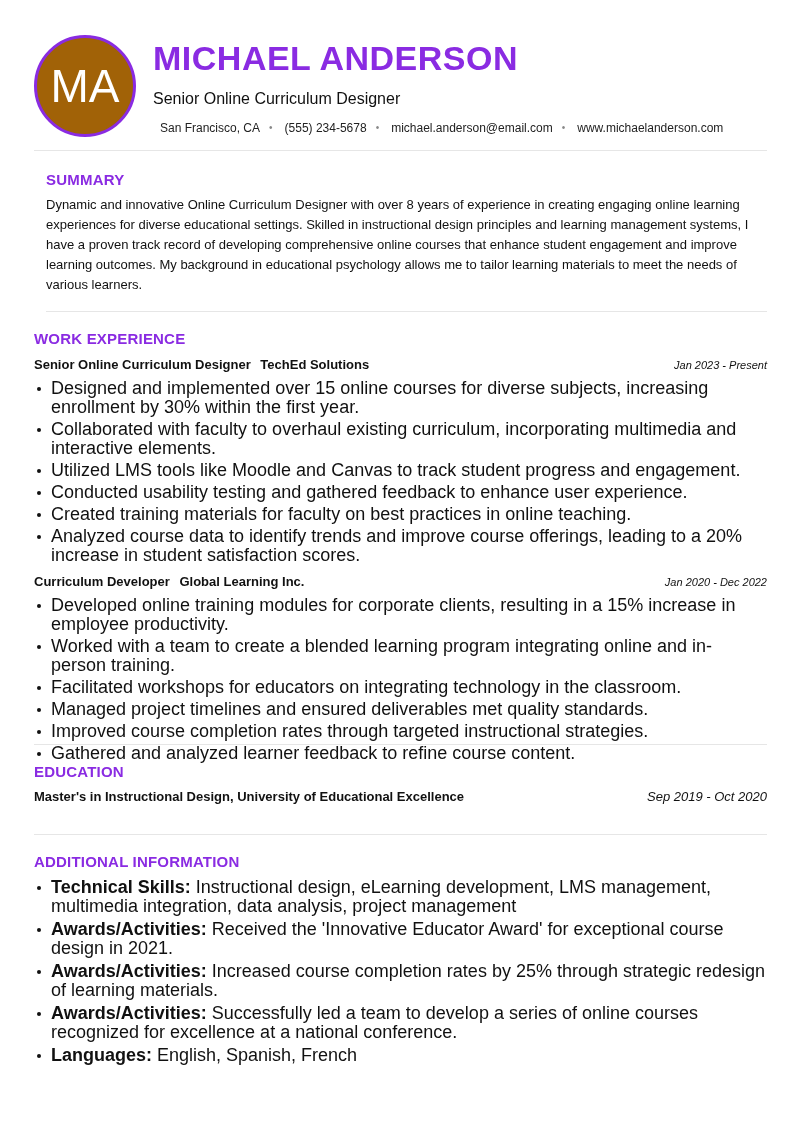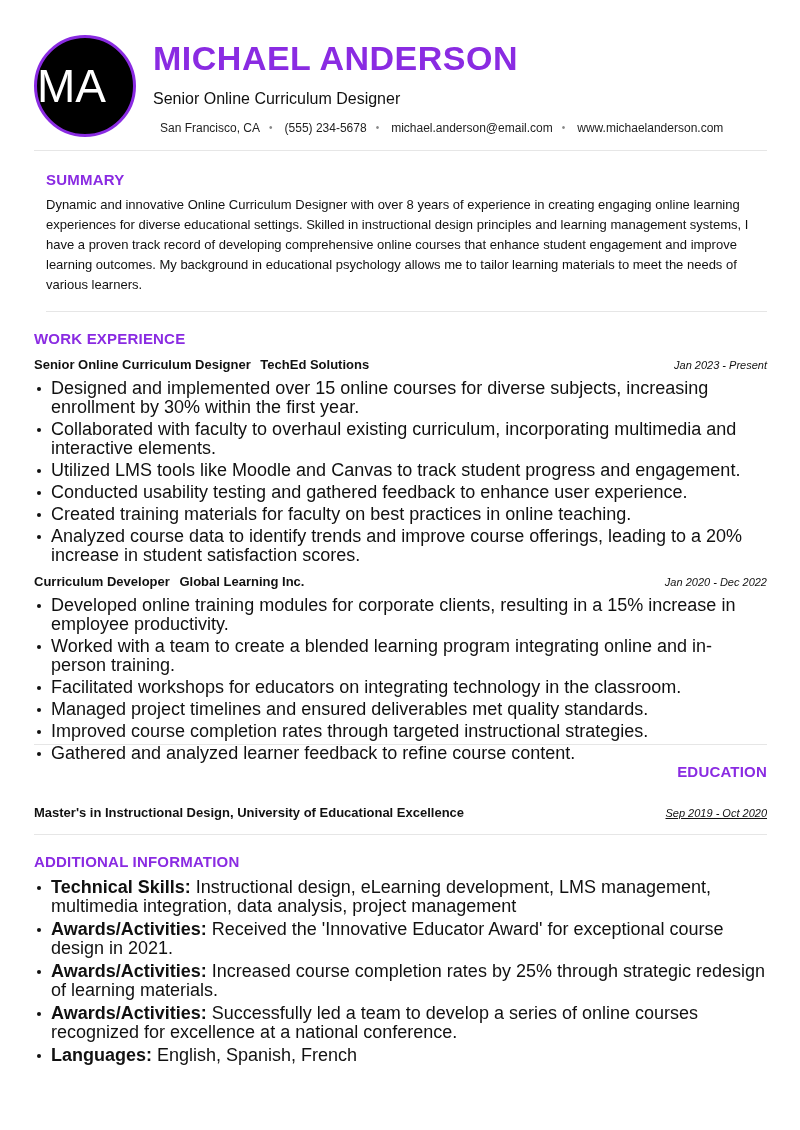--- a/index.html
+++ b/index.html
@@ -10,22 +10,22 @@
     position: relative;
     overflow: hidden;
   }
   .page { position: absolute; left: 34px; top: 0; width: 733px; }
 
   
   .header { position: relative; height: 151px; border-bottom: 1px solid #e6e6e6; }
   .avatar {
     position: absolute; left: 0; top: 35px;
     width: 102px; height: 102px; border-radius: 50%;
-    background: #000000; border: 3px solid #8a2be2;
-    display: flex; align-items: center; justify-content: flex-start;
+    background: #a16207; border: 3px solid #8a2be2;
+    display: flex; align-items: center; justify-content: center;
     color: #ffffff; font-size: 46px; letter-spacing: 0px;
   }
   .name {
     position: absolute; left: 119px; top: 38px;
     font-size: 34px; font-weight: bold; color: #8a2be2; letter-spacing: 0.5px;
     line-height: 40px;
   }
   .title {
     position: absolute; left: 119px; top: 89px;
     font-size: 16px; color: #111; line-height: 20px;
@@ -60,24 +60,24 @@
     position: relative; padding-left: 17px; font-size: 18px; line-height: 19px;
     margin-bottom: 3px;
   }
   ul.bullets li::before {
     content: ""; position: absolute; left: 3px; top: 8px;
     width: 4px; height: 4px; border-radius: 50%; background: #111;
   }
   .job + .job { margin-top: 8px; }
 
   .education { padding-top: 17px; height: 90px; }
-  .education .section-title { margin-bottom: 22px; text-align: right; }
+  .education .section-title { margin-bottom: 6px; }
   .edu-row { display: flex; justify-content: space-between; align-items: flex-end; font-size: 13px; line-height: 18px; }
   .edu-row .degree { font-weight: bold; }
-  .edu-row .dates { font-style: italic; font-size: 11px; text-decoration: underline; }
+  .edu-row .dates { font-style: italic; font-size: 13px; }
 
   .additional { padding-top: 17px; border-bottom: none; }
   .additional .section-title { margin-bottom: 6px; }
   .additional ul.bullets li { margin-bottom: 4px; }
   .additional .label { font-weight: bold; }
 </style>
 </head>
 <body>
 
 <div class="page">

